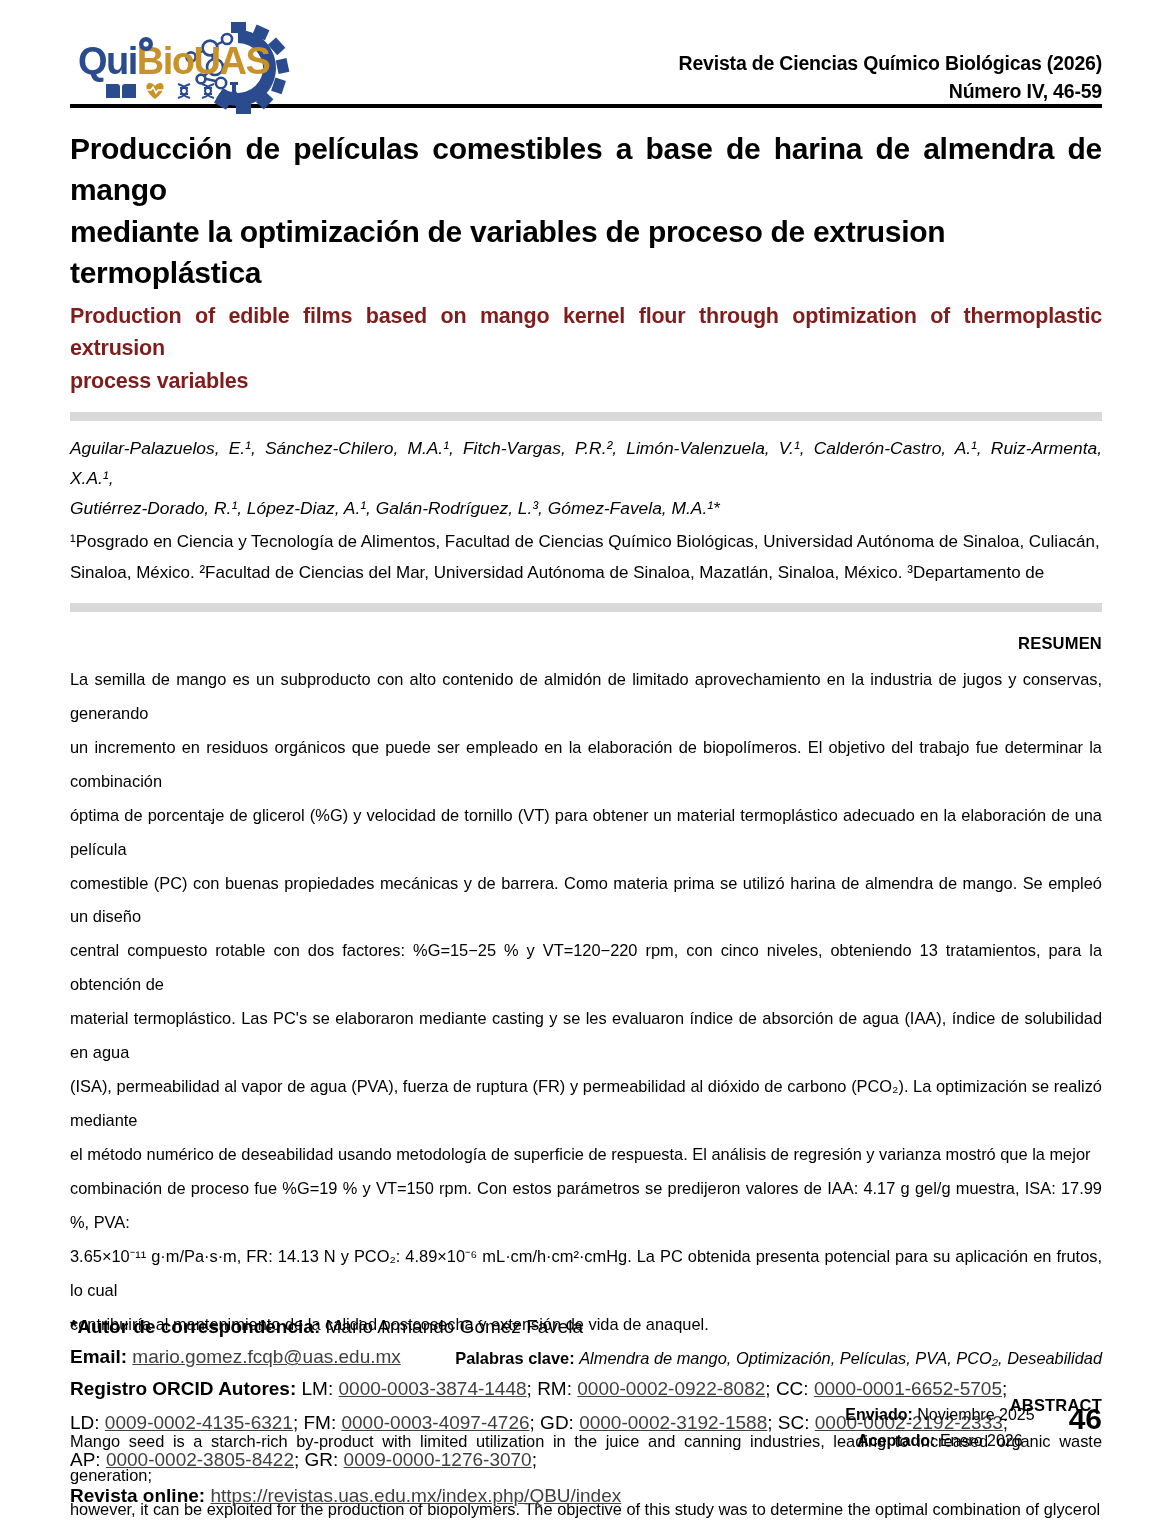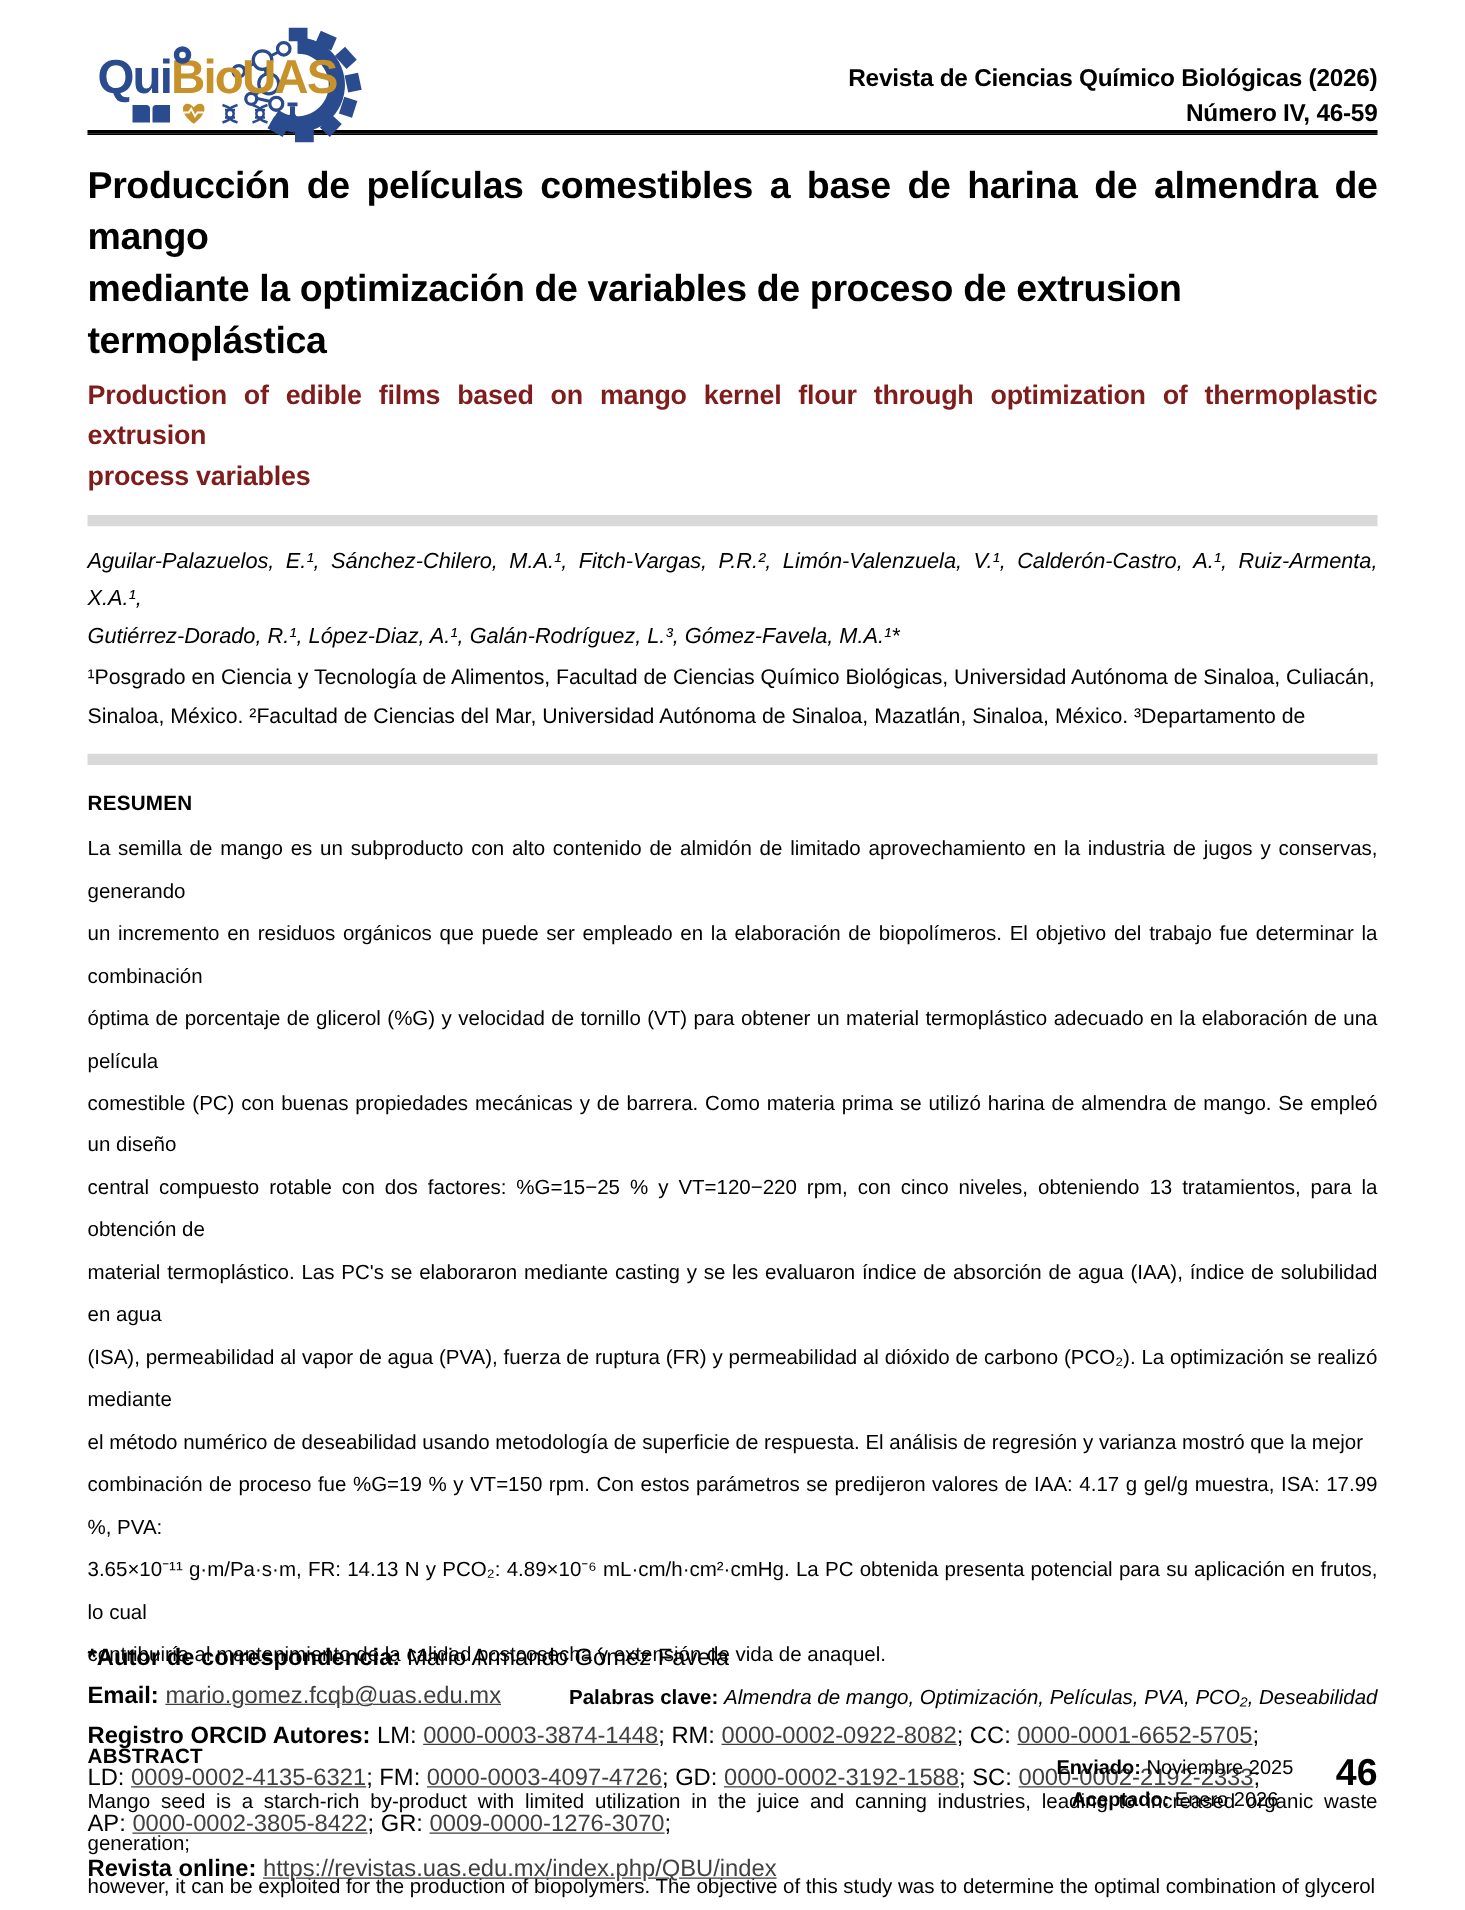--- a/index.html
+++ b/index.html
@@ -110,20 +110,21 @@
   }
   .affiliations > span { display: block; }
   .affiliations > span:last-child { text-align: left; }
 
   
   .section-head {
     font-size: 16.5px;
     font-weight: bold;
     letter-spacing: 0.2px;
     margin: 22px 0 10px 0;
+    text-align: right;
   }
   .abstract-body {
     font-size: 16.4px;
     line-height: 2.07;
     text-align: justify;
   }
   .abstract-body > span { display: block; }
   .abstract-body > span.last { text-align: left; }
   .kw-line {
     font-size: 16.4px;

